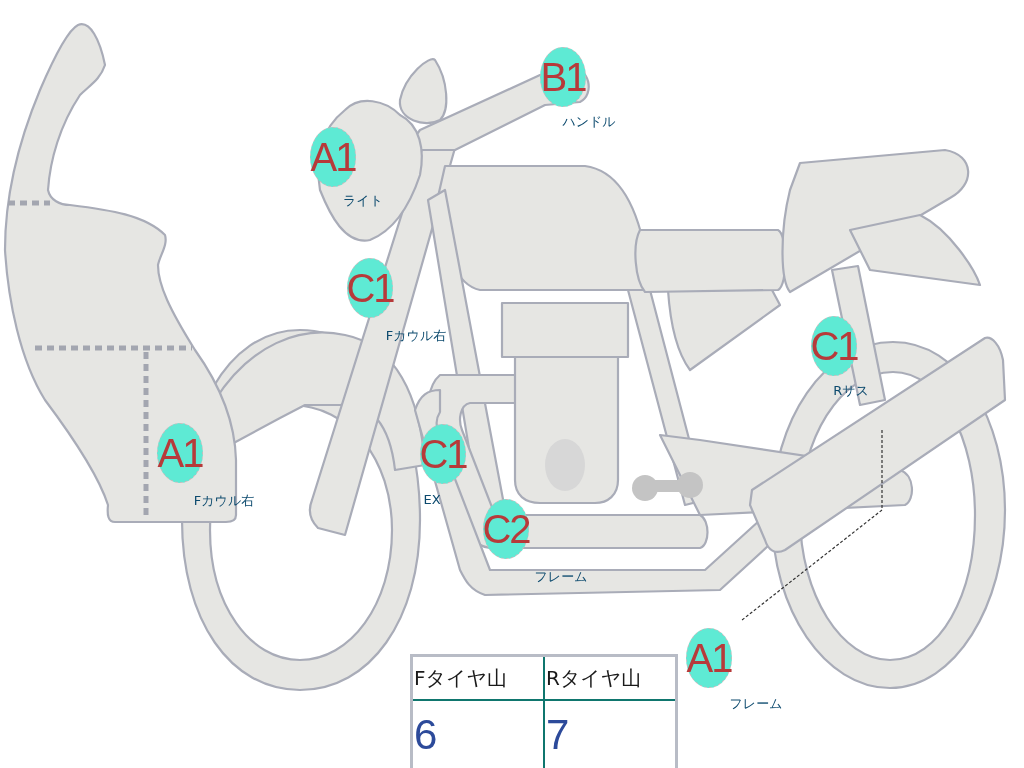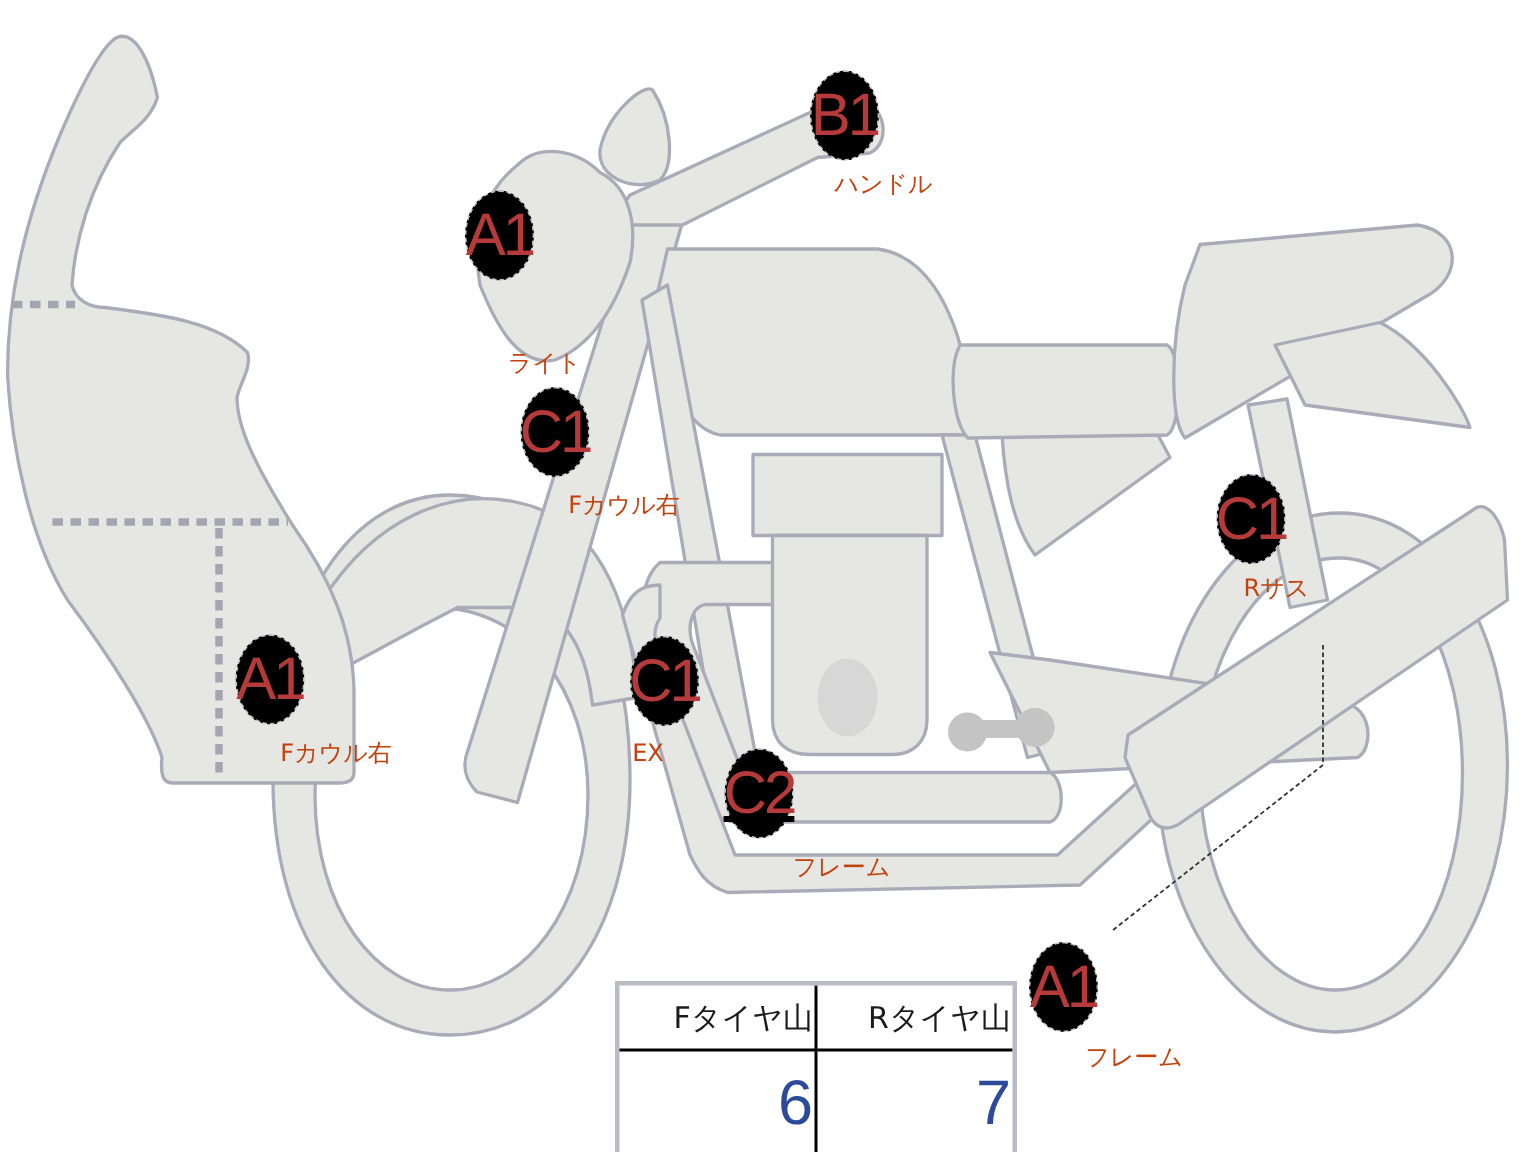--- a/index.html
+++ b/index.html
@@ -3,29 +3,29 @@
 <meta charset="utf-8">
 <style>
   html, body { margin: 0; padding: 0; background: #ffffff; }
   body { width: 1024px; height: 768px; position: relative; overflow: hidden;
          font-family: "DejaVu Sans", "Liberation Sans", sans-serif; }
   #diagram { position: absolute; left: 0; top: 0; width: 1024px; height: 768px; }
   .part { fill: #e6e6e3; stroke: #a9acb8; stroke-width: 2.2; stroke-linejoin: round; }
   .dot-line { stroke: #a3a6b0; stroke-width: 5; stroke-dasharray: 7 5; fill: none; }
   .leader { stroke: #333; stroke-width: 1.2; stroke-dasharray: 3 2; fill: none; }
   .marker { position: absolute; width: 46px; height: 60px; margin-left: -23px; margin-top: -30px;
-            border-radius: 50%; background: #000000; border: 1.5px dashed #bdbdbd;
+            border-radius: 50%; background: #5eead4; border: 1.5px dashed #bdbdbd;
             box-sizing: border-box; display: flex; align-items: center; justify-content: center; }
   .marker-code { color: #b73a3a; font-family: "Liberation Sans", sans-serif; font-size: 40px;
                  letter-spacing: -2px; line-height: 1; }
-  .label { position: absolute; color: #c2410c; font-size: 16px; white-space: nowrap;
+  .label { position: absolute; color: #0c4a6e; font-size: 13px; white-space: nowrap;
            font-family: "DejaVu Sans", sans-serif; transform: translateX(-50%); }
   #tread-table { position: absolute; left: 410px; top: 654px; border-collapse: collapse;
                  background: #fff; border: 3px solid #b8bcc6; }
-  #tread-table th, #tread-table td { border: 2px solid #000000; text-align: right; }
+  #tread-table th, #tread-table td { border: 2px solid #0f766e; text-align: left; }
   #tread-table th { width: 128px; height: 40px; font-size: 20px; font-weight: normal; color: #1a1a1a;
                     font-family: "DejaVu Sans", sans-serif; }
   #tread-table td { height: 66px; font-size: 42px; color: #2c4a9a;
                     font-family: "Liberation Sans", sans-serif; }
 </style>
 </head>
 <body>
 
 <svg id="diagram" viewBox="0 0 1024 768" xmlns="http://www.w3.org/2000/svg">
 
@@ -81,21 +81,21 @@
   <line class="dot-line" x1="8" y1="203" x2="50" y2="203"></line>
   <line class="dot-line" x1="35" y1="348" x2="192" y2="348"></line>
   <line class="dot-line" x1="146" y1="352" x2="146" y2="518"></line>
 
   <polyline class="leader" points="882,430 882,510 742,620"></polyline>
 </svg>
 
 <div class="marker" style="left:333px;top:157px;">
   <span class="marker-code">A1</span>
 </div>
-<div class="label" style="left:363px;top:192px;margin-top:40px;">ライト</div>
+<div class="label" style="left:363px;top:192px;">ライト</div>
 
 <div class="marker" style="left:563px;top:77px;">
   <span class="marker-code">B1</span>
 </div>
 <div class="label" style="left:589px;top:113px;">ハンドル</div>
 
 <div class="marker" style="left:370px;top:288px;">
   <span class="marker-code">C1</span>
 </div>
 <div class="label" style="left:416px;top:327px;">Fカウル右</div>
@@ -103,21 +103,21 @@
 <div class="marker" style="left:180px;top:453px;">
   <span class="marker-code">A1</span>
 </div>
 <div class="label" style="left:224px;top:492px;">Fカウル右</div>
 
 <div class="marker" style="left:443px;top:454px;">
   <span class="marker-code">C1</span>
 </div>
 <div class="label" style="left:432px;top:492px;">EX</div>
 
-<div class="marker" style="left:506px;top:529px;text-decoration:underline;">
+<div class="marker" style="left:506px;top:529px;">
   <span class="marker-code">C2</span>
 </div>
 <div class="label" style="left:549px;top:568px;margin-left:12px;">フレーム</div>
 
 <div class="marker" style="left:834px;top:346px;">
   <span class="marker-code">C1</span>
 </div>
 <div class="label" style="left:851px;top:382px;">Rサス</div>
 
 <div class="marker" style="left:709px;top:658px;">

